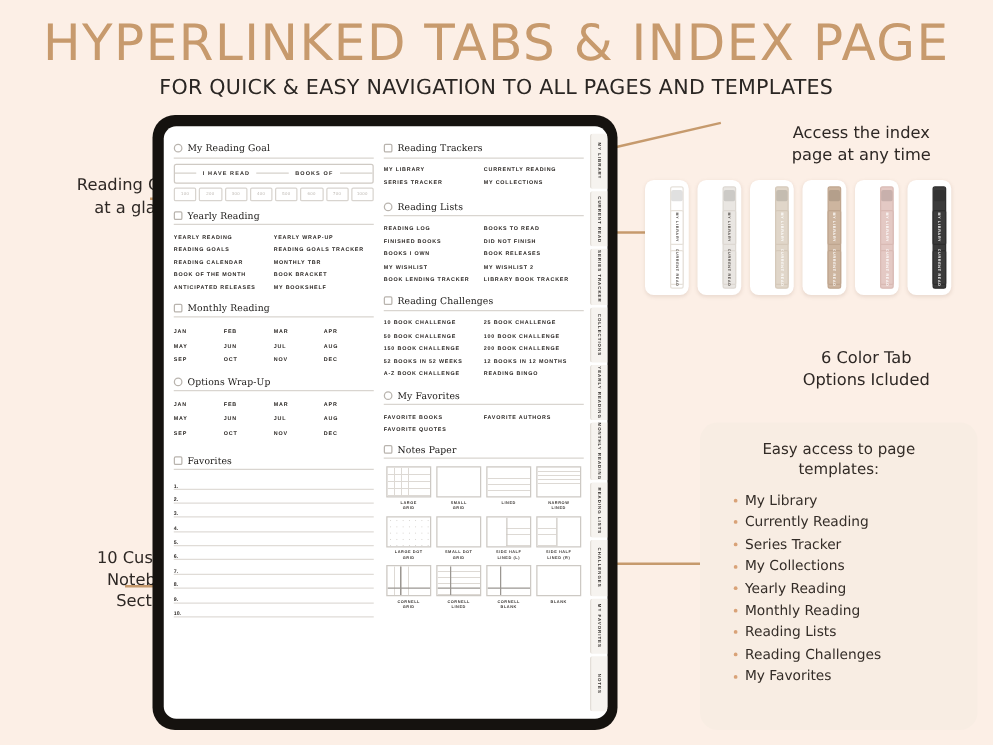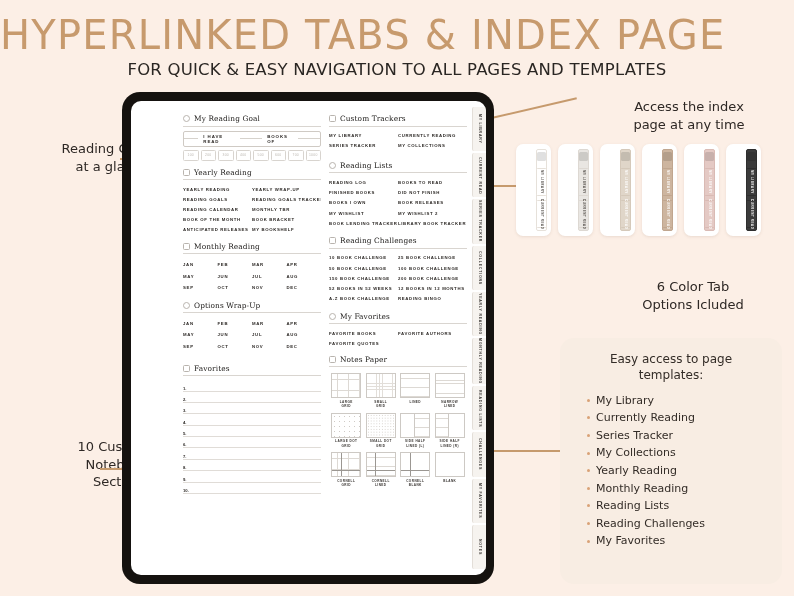--- a/index.html
+++ b/index.html
@@ -6,20 +6,21 @@
   html, body { width: 794px; height: 596px; overflow: hidden; }
   body {
     background: #fcefe6;
     font-family: "Liberation Sans", sans-serif;
     position: relative;
   }
 
   
   .header-title {
     position: absolute; top: 12px; left: 0; width: 794px;
+    text-align: center;
     font-family: "DejaVu Sans", sans-serif;
     font-size: 40px;
     letter-spacing: 1.2px;
     color: #c79a6d;
     font-weight: 400;
     white-space: nowrap;
   }
   .header-sub {
     position: absolute; top: 60px; left: 0; width: 794px;
     text-align: center;
@@ -52,21 +53,20 @@
     font-size: 11px;
     color: #1c1a18;
     margin-top: 7px;
     letter-spacing: 0.2px;
   }
 
   .columns {
     display: flex;
     gap: 8px;
     padding: 6px 19px 0 8px;
-    margin-left: 44px;
   }
   .col { width: 50%; }
 
   .section-head {
     display: flex; align-items: center; gap: 4px;
     margin-top: 7px;
   }
   .sec-icon {
     width: 7px; height: 7px;
     border: 0.8px solid #b9b4ae;
@@ -417,21 +417,21 @@
             <div class="nb-row">
               <span class="n">10.</span>
             </div>
           </div>
       </div>
 
       <div class="col">
 
         <div class="section-head">
           <div class="sec-icon"></div>
-          <div class="sec-title">Custom Trackers</div>
+          <div class="sec-title">Reading Trackers</div>
         </div>
         <div class="sec-rule"></div>
         <div class="linkgrid">
             <div class="lk">MY LIBRARY</div>
             <div class="lk">CURRENTLY READING</div>
             <div class="lk">SERIES TRACKER</div>
             <div class="lk">MY COLLECTIONS</div>
           </div>
 
         <div class="section-head" style="margin-top:10px;">

